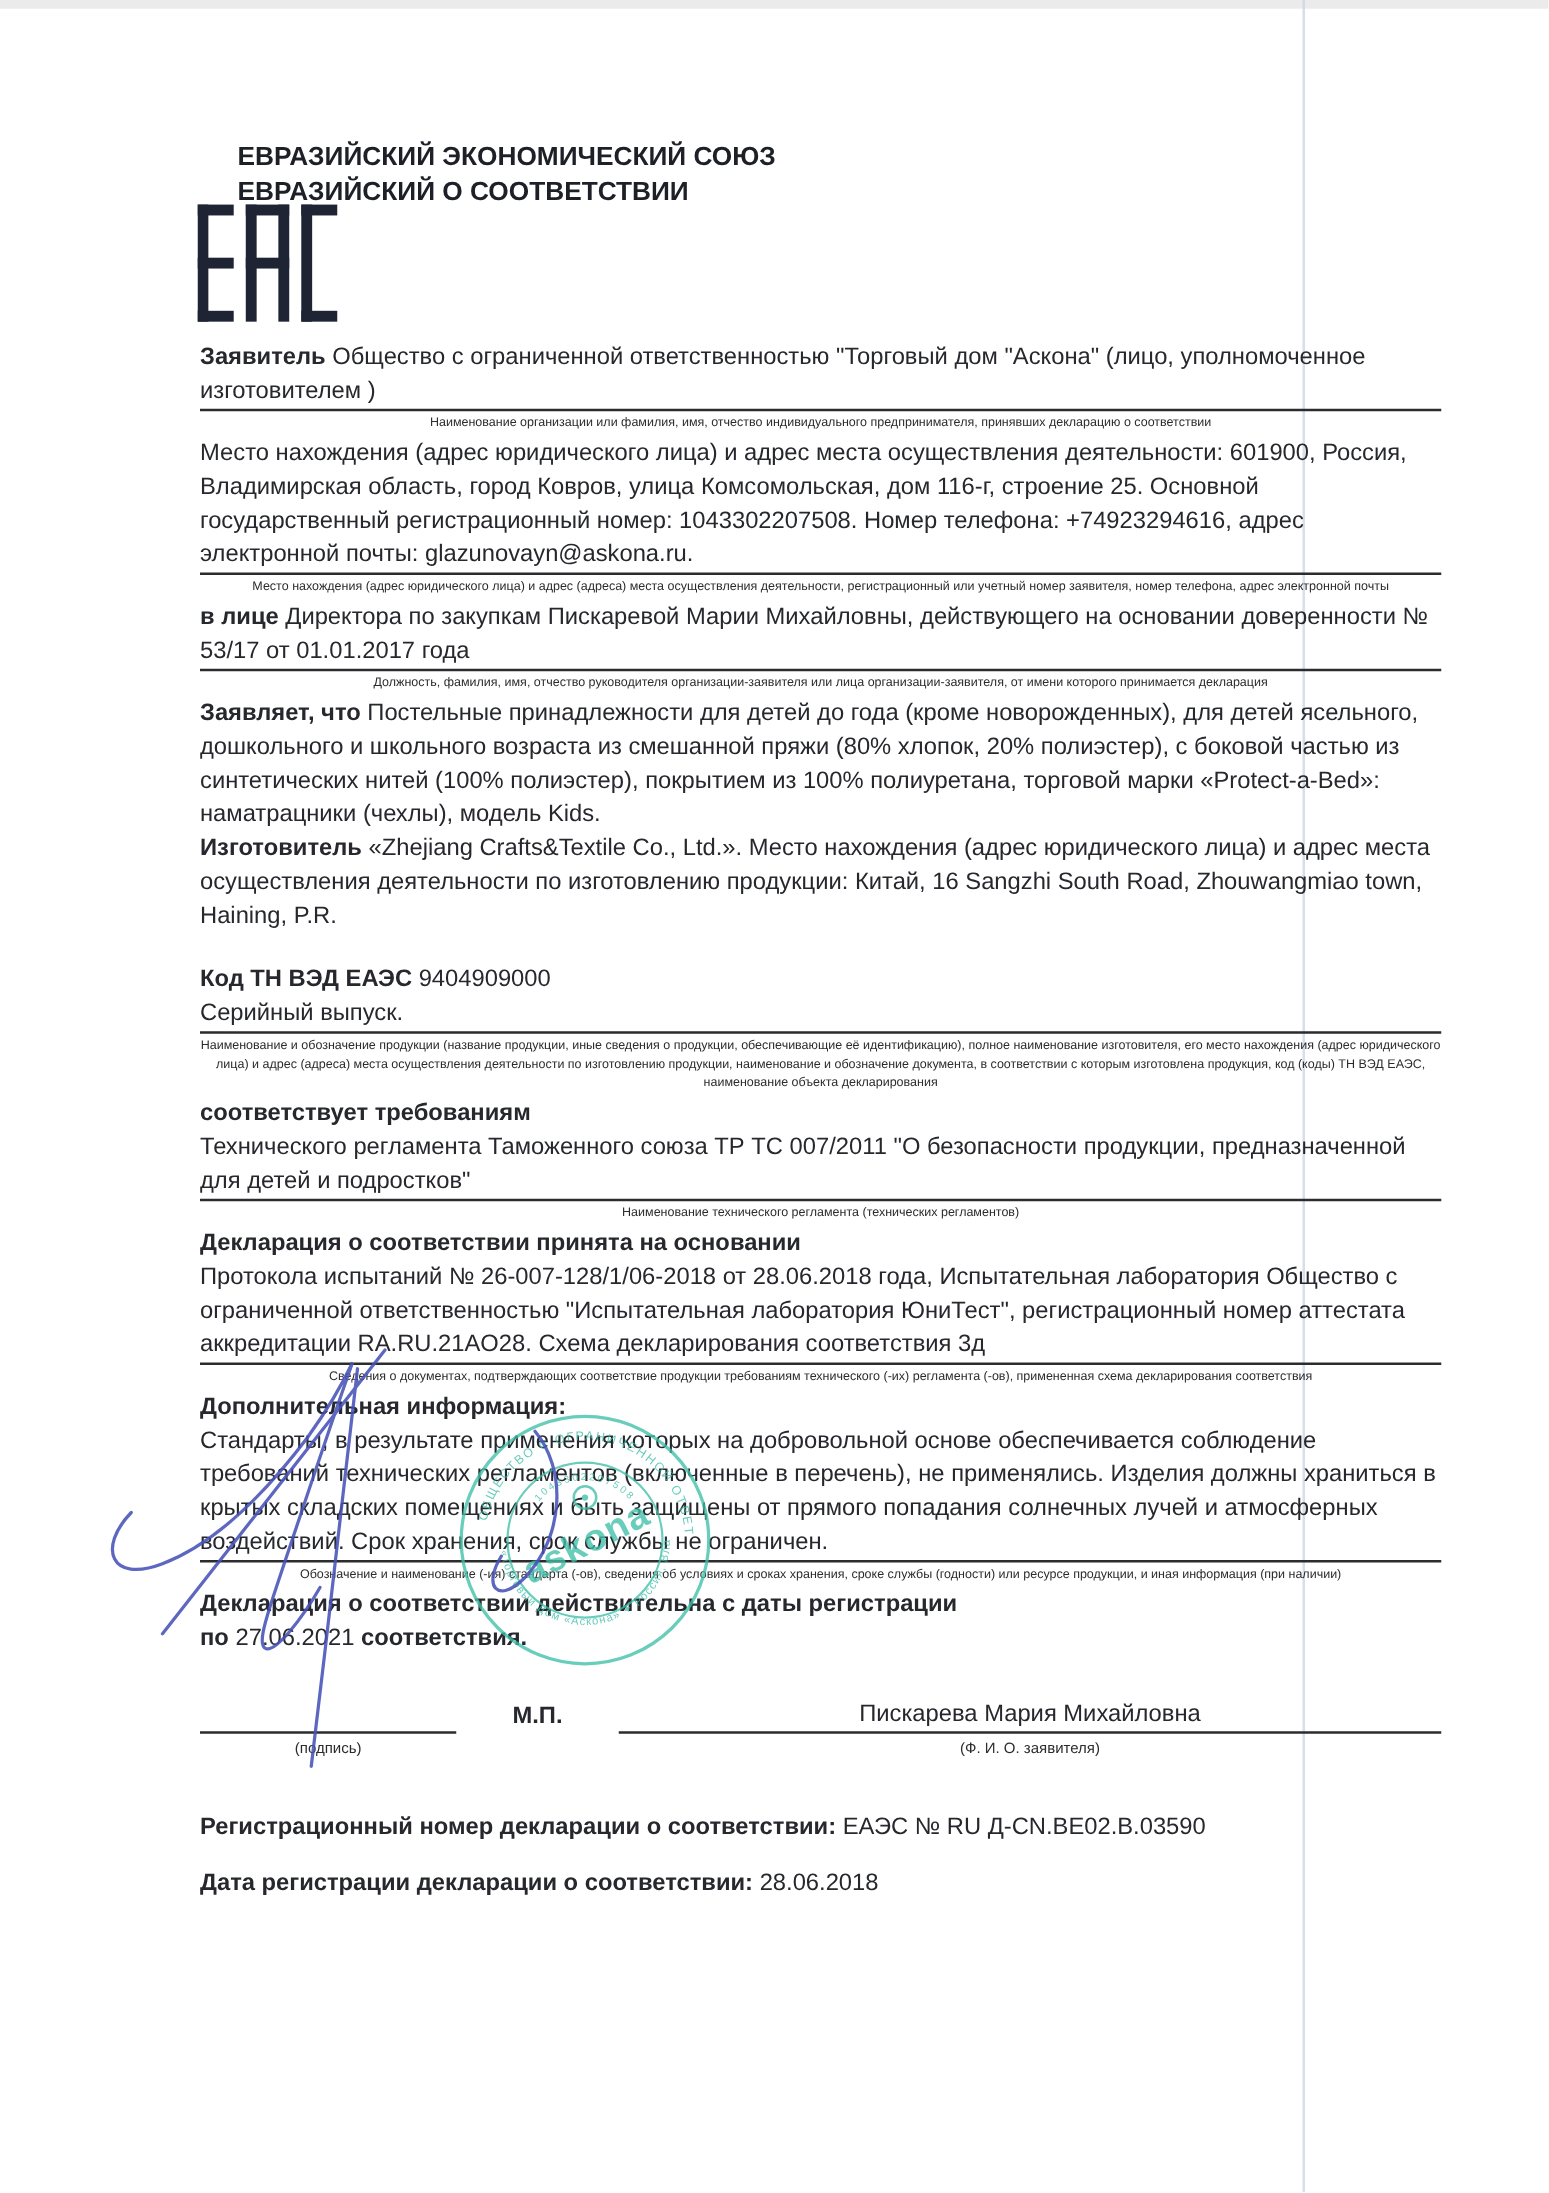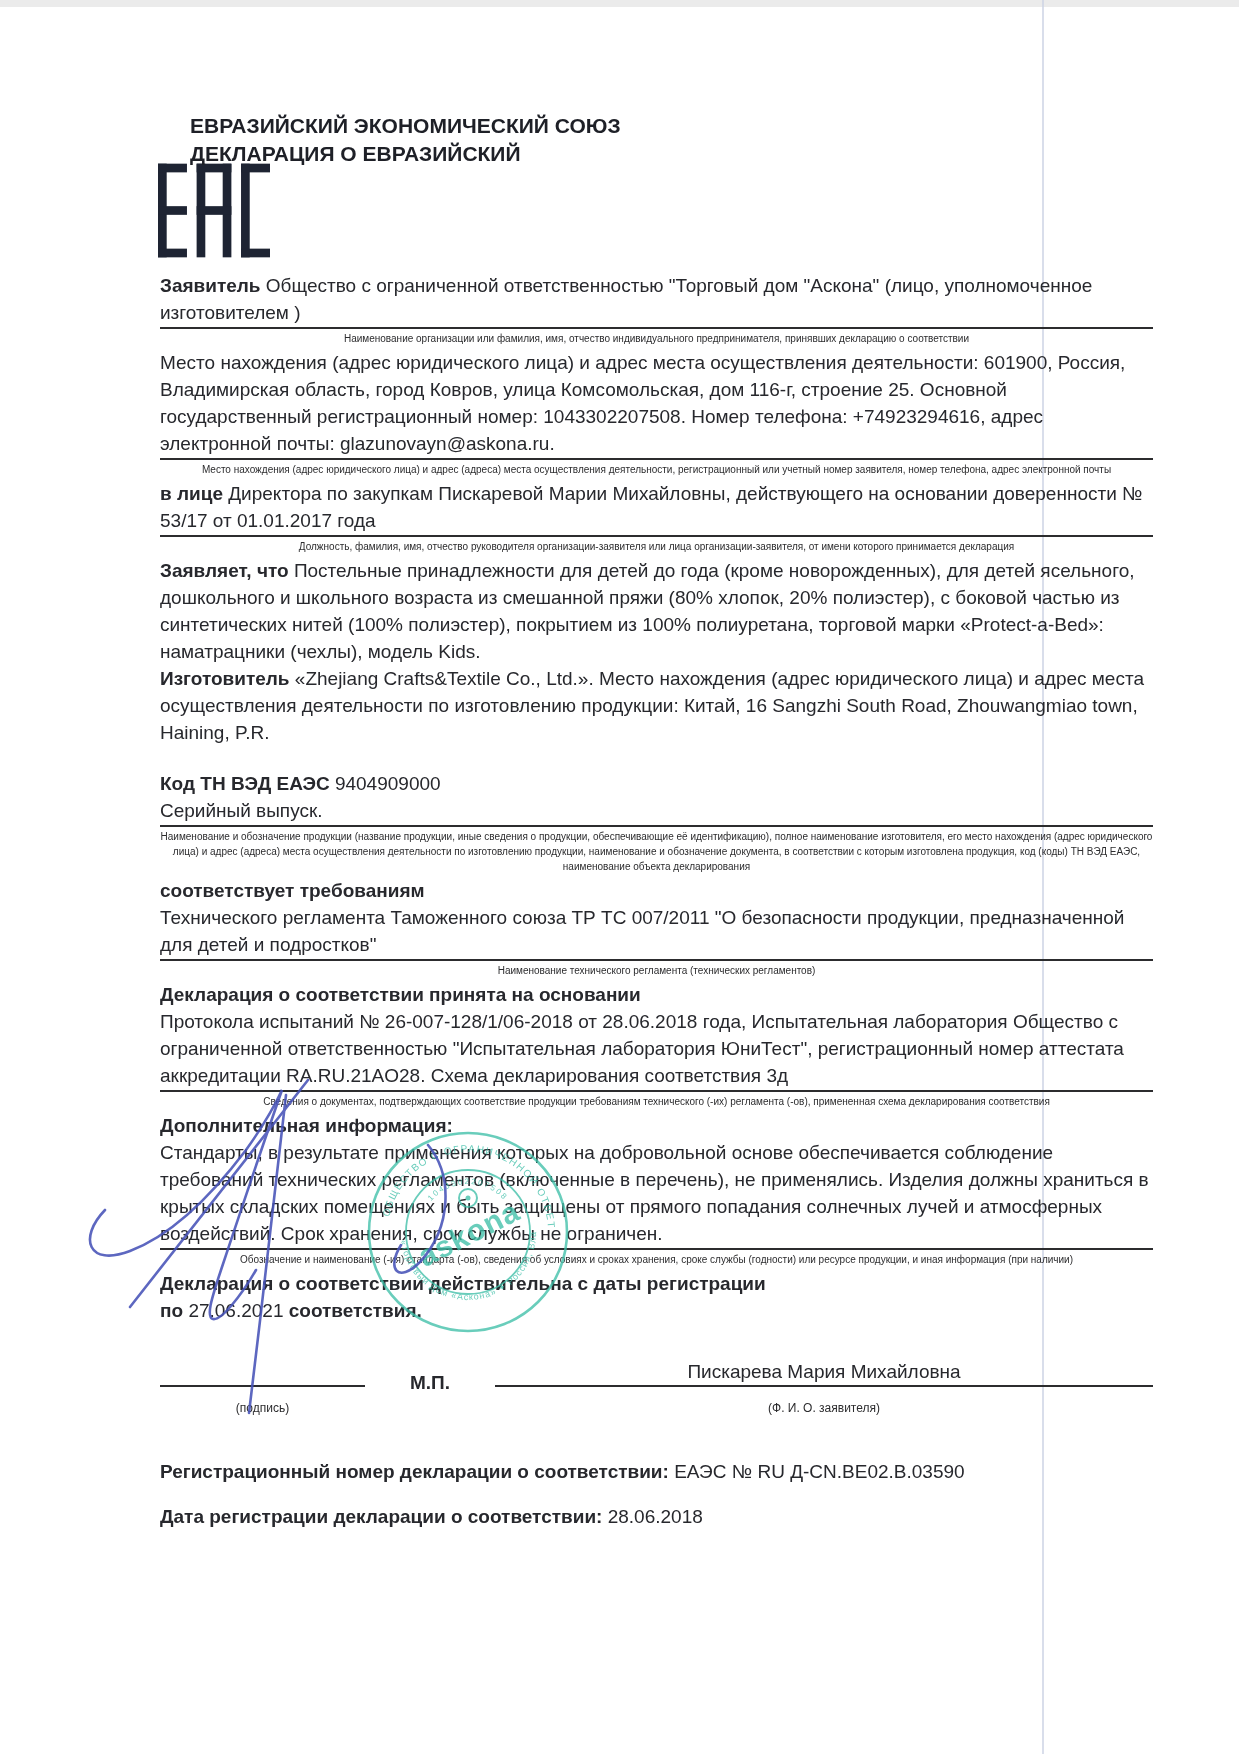--- a/index.html
+++ b/index.html
@@ -19,21 +19,21 @@
   p{margin:0;}
   .gap24{margin-top:24px;}
   .gap6{margin-top:0;}
   .bold{font-weight:bold;}
 
   .sigrow{display:flex;margin-top:34px;align-items:flex-end;}
   .sigcol-line{width:205px;}
   .sigcol-mp{width:130px;text-align:center;font-weight:bold;padding-bottom:20px;}
   .sigcol-name{flex:1;text-align:center;}
   .sline{border-top:2px solid #2c2c2e;height:0;}
-  .scap{font-size:12px;line-height:15px;text-align:center;color:#2c2c2e;margin-top:14px;}
+  .scap{font-size:12px;line-height:15px;text-align:center;color:#2c2c2e;margin-top:4px;}
   .sigspacer{height:27px;}
 
   .regline{margin-top:42px;font-weight:bold;}
   .regline .val{font-weight:normal;}
   .dateline{margin-top:18px;font-weight:bold;}
   .dateline .val{font-weight:normal;}
 
   .stamp{position:absolute;left:364px;top:1128px;opacity:.78;}
   .signature{position:absolute;left:60px;top:1055px;opacity:.88;}
 </style>
@@ -60,21 +60,21 @@
 
         <rect x="86" y="0" width="9" height="97"></rect>
           <rect x="86" y="0" width="30" height="9"></rect>
         <rect x="86" y="88" width="30" height="9"></rect>
       </g>
     </svg>
   </div>
 
   <div class="hdr">
     <div>ЕВРАЗИЙСКИЙ ЭКОНОМИЧЕСКИЙ СОЮЗ</div>
-    <div>ДЕКЛАРАЦИЯ О ЕВРАЗИЙСКИЙ</div>
+    <div>ЕВРАЗИЙСКИЙ О СООТВЕТСТВИИ</div>
   </div>
 
   <div class="content">
 
     <p><span class="lead">Заявитель</span> <span>Общество с ограниченной ответственностью "Торговый дом "Аскона" (лицо, уполномоченное изготовителем )</span></p>
     <div class="rule"></div>
     <p class="cap">Наименование организации или фамилия, имя, отчество индивидуального предпринимателя, принявших декларацию о соответствии</p>
 
     <p>Место нахождения (адрес юридического лица) и адрес места осуществления деятельности: 601900, Россия, Владимирская область, город Ковров, улица Комсомольская, дом 116-г, строение 25. Основной государственный регистрационный номер: 1043302207508. Номер телефона: +74923294616, адрес электронной почты: glazunovayn@askona.ru.</p>
     <div class="rule"></div>

